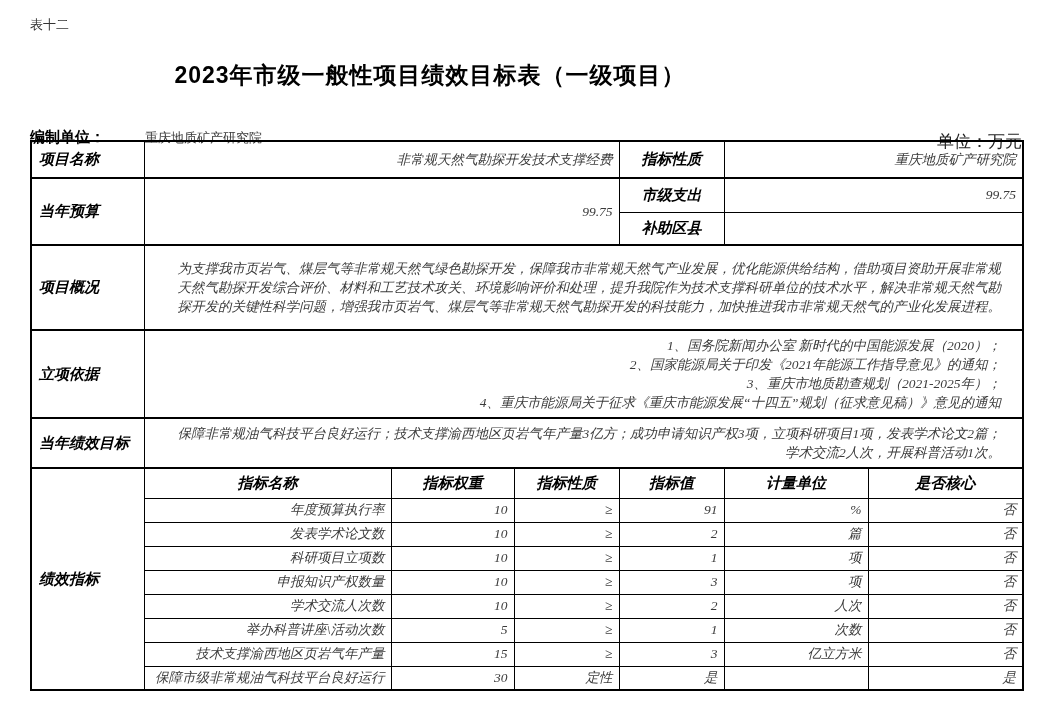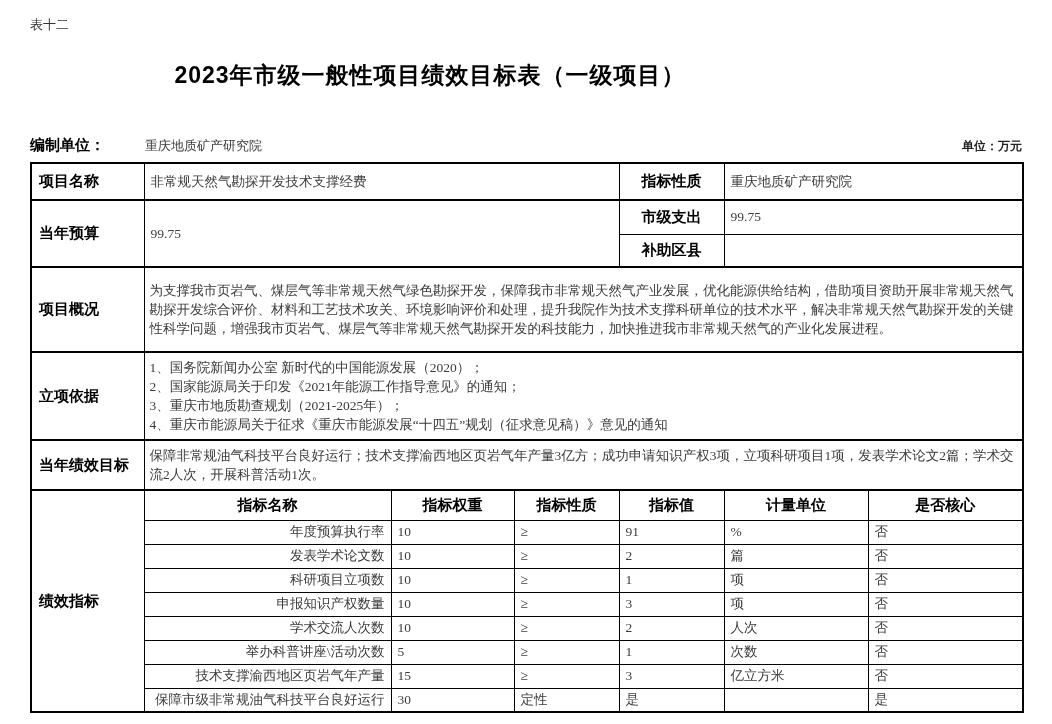--- a/index.html
+++ b/index.html
@@ -13,58 +13,59 @@
     font-size:13px;color:#333;
     font-family:"Liberation Serif","DejaVu Serif",serif;
   }
   .doc-title{
     position:absolute;left:0;top:60px;width:860px;
     text-align:center;font-size:23px;font-weight:bold;color:#000;
     font-family:"Liberation Sans","DejaVu Sans",sans-serif;
     letter-spacing:1px;
   }
   .meta-row{
-    position:absolute;left:30px;top:136px;width:992px;height:20px;
+    position:absolute;left:30px;top:128px;width:992px;height:20px;
   }
   .prepared-label{
     font-weight:bold;font-size:15px;
     font-family:"Liberation Sans","DejaVu Sans",sans-serif;
   }
   .prepared-value{
     font-size:13px;color:#3b3b3b;margin-left:40px;
   }
   .unit-note{
-    position:absolute;right:0;top:2px;font-size:12px;font-weight:bold;color:#222;
+    position:absolute;right:0;top:2px;font-size:17px;font-weight:normal;color:#222;
   }
   table.main{
-    position:absolute;left:30px;top:162px;
+    position:absolute;left:30px;top:140px;
     width:992px;border-collapse:collapse;table-layout:fixed;
     border:2px solid #000;
+    font-style:italic;
   }
   td{
     border:1px solid #000;
     padding:2px 6px;
     font-size:13.5px;color:#3b3b3b;
     overflow:hidden;
   }
   tr.thick td{border-top-width:2px;margin-left:34px;}
   td.lbl{
     font-family:"Liberation Sans","DejaVu Sans",sans-serif;
     font-weight:bold;font-size:15px;color:#000;
     text-align:left;padding-left:7px;
   }
   td.lbl-c{
     font-family:"Liberation Sans","DejaVu Sans",sans-serif;
     font-weight:bold;font-size:15px;color:#000;
     text-align:center;
   }
-  td.val-c{text-align:left;}
+  td.val-c{text-align:right;}
   td.para{
-    text-align:left;line-height:19px;vertical-align:middle;
-    padding:5px 5px;
+    text-align:right;line-height:19px;vertical-align:middle;
+    padding:5px 21px;
   }
   td.para-top{vertical-align:top;}
   td.ind-name{text-align:right;padding-left:7px;}
   .r1{height:37px;}
   .r2a{height:34px;}
   .r2b{height:33px;}
   .r3{height:85px;}
   .r4{height:83px;}
   .r5{height:50px;border-radius:10px;}
   .rh{height:30px;}

